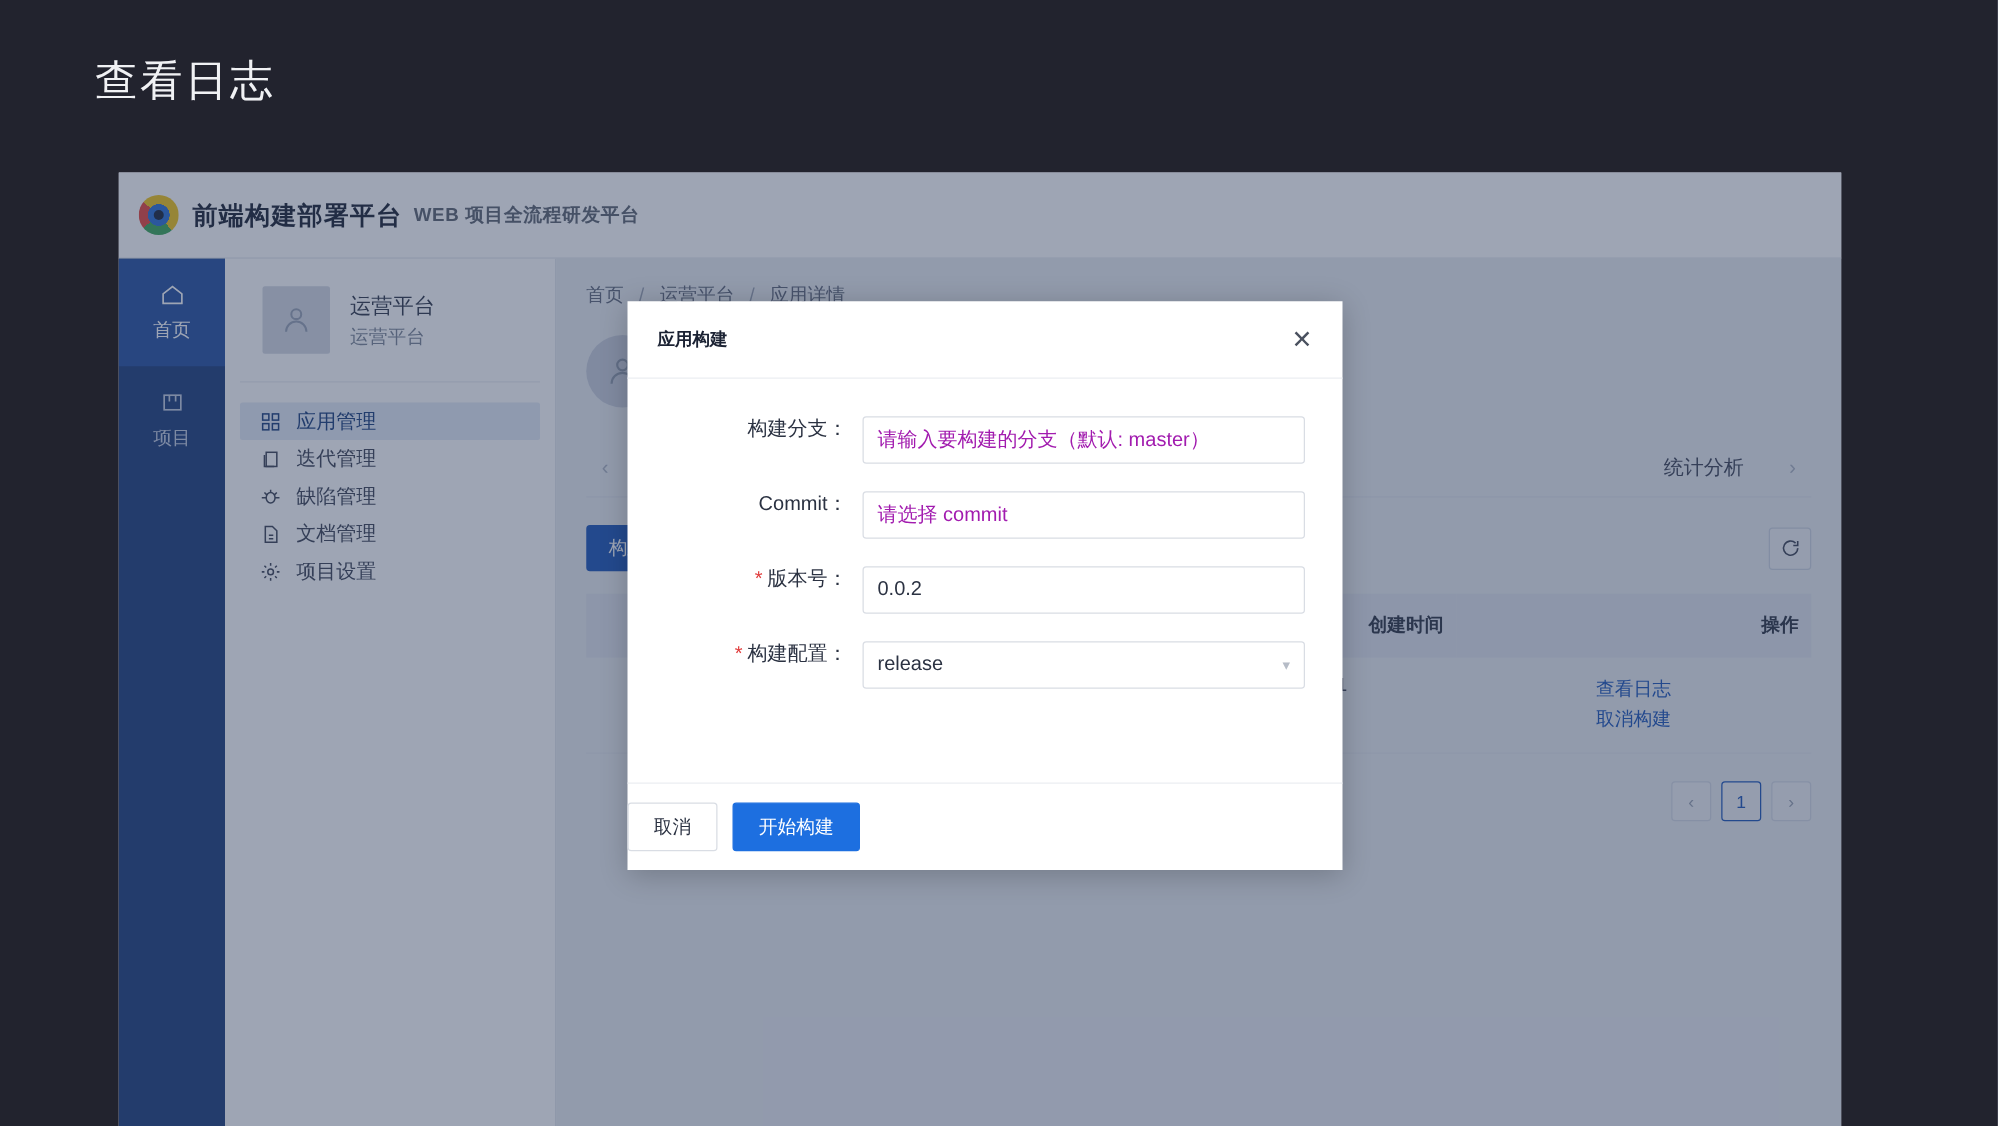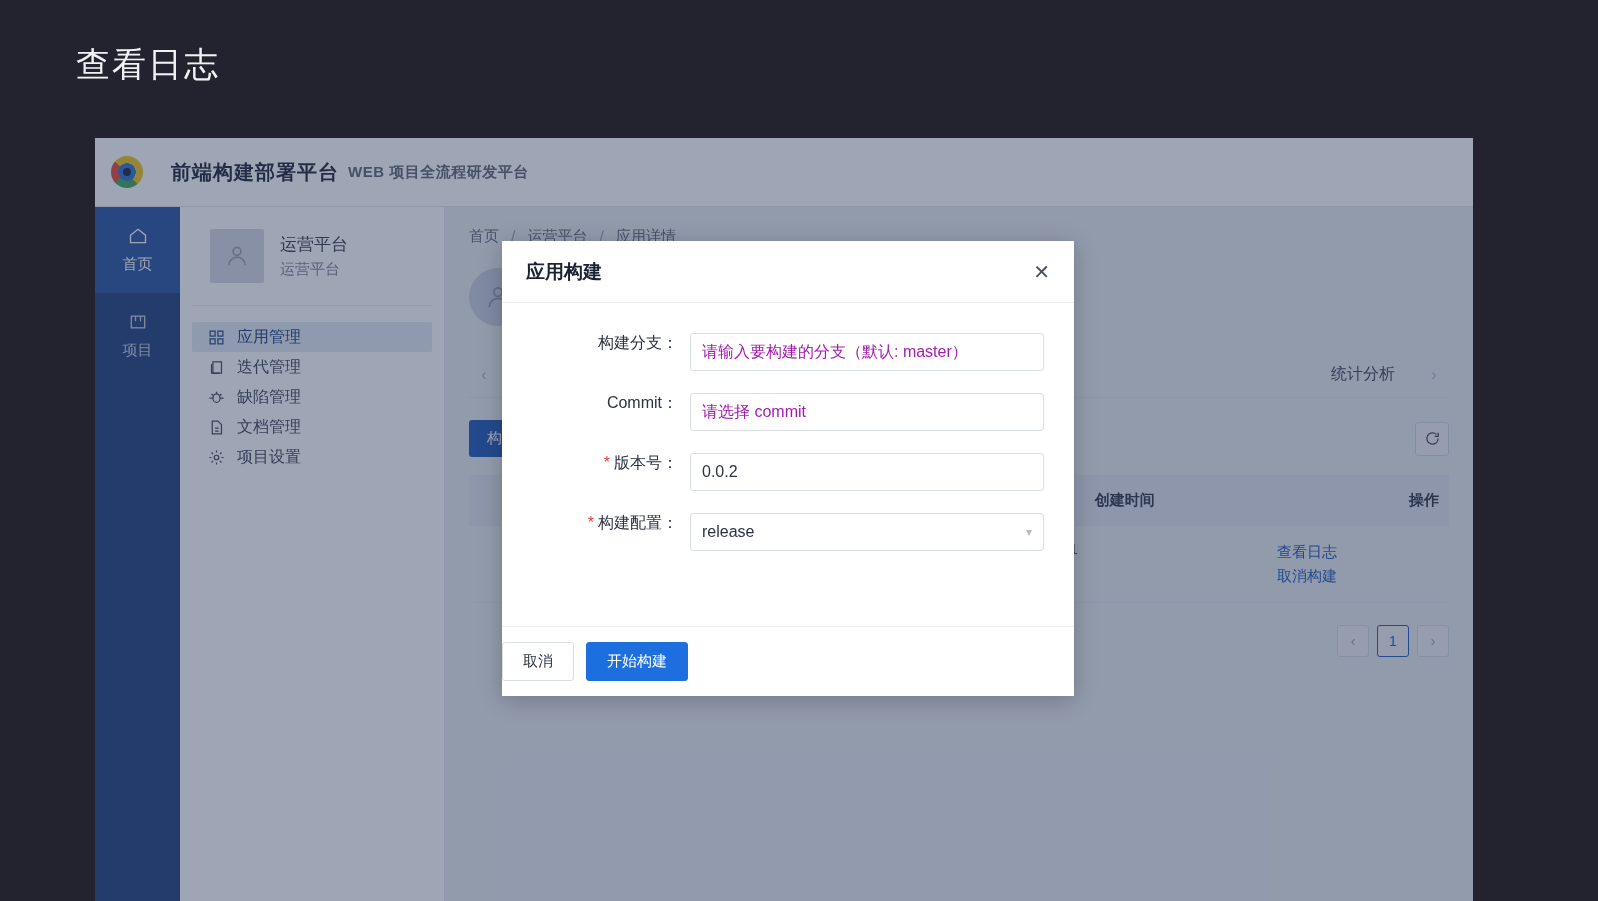--- a/index.html
+++ b/index.html
@@ -45,21 +45,21 @@
       conic-gradient(from 20deg, #f0c419 0deg 120deg, #3aa757 120deg 210deg, #e8453c 210deg 290deg, #f0c419 290deg 360deg);
     position: relative; flex: 0 0 auto;
   }
   #app-logo::after {
     content: ""; position: absolute;
     left: 12px; top: 12px; width: 8px; height: 8px;
     border-radius: 50%; background: #18243a;
   }
   #app-name {
     font-size: 20px; font-weight: bold; color: #1b2233;
-    margin-left: 28px; letter-spacing: 1px;
+    margin-left: 11px; letter-spacing: 1px;
   }
   #app-subtitle {
     font-size: 15px; color: #5d6470;
     margin-left: 9px; letter-spacing: .5px; font-weight: bold;
   }
 
   
   #rail {
     position: absolute; left: 0; top: 69px;
     width: 85px; bottom: 0;
@@ -196,21 +196,21 @@
     left: 502px; top: 241px;
     width: 572px; height: 455px;
     background: #ffffff;
     box-shadow: 0 4px 22px rgba(0,0,0,.22);
   }
   #modal-header {
     height: 62px; border-bottom: 1px solid #eceef2;
     display: flex; align-items: center; justify-content: space-between;
     padding: 0 24px;
   }
-  #modal-title { font-size: 19px; color: #1b2233; font-weight: bold; }
+  #modal-title { font-size: 14px; color: #1b2233; font-weight: bold; }
   #modal-close { font-size: 20px; color: #4a515f; line-height: 1; }
 
   #modal-body { padding: 30px 30px 0 30px; }
   .form-row { display: flex; align-items: flex-start; margin-bottom: 22px; }
   .form-label {
     width: 158px; text-align: right;
     font-size: 16px; color: #2b3242;
     padding-right: 12px; font-weight: 500;
   }
   .req { color: #e03b3b; margin-right: 4px; }

